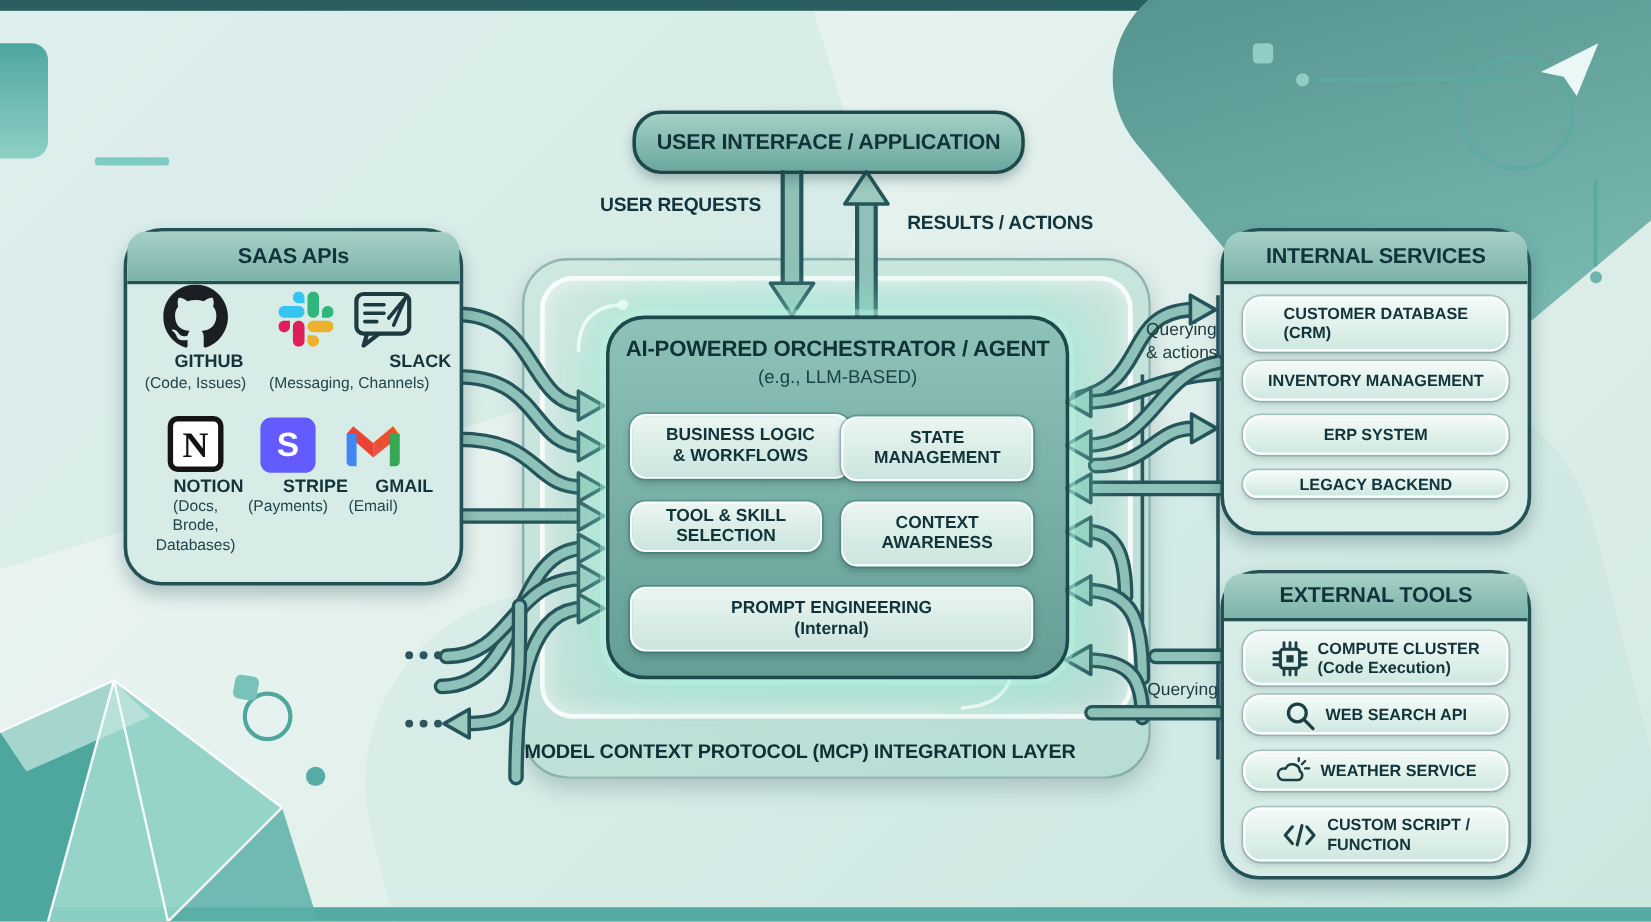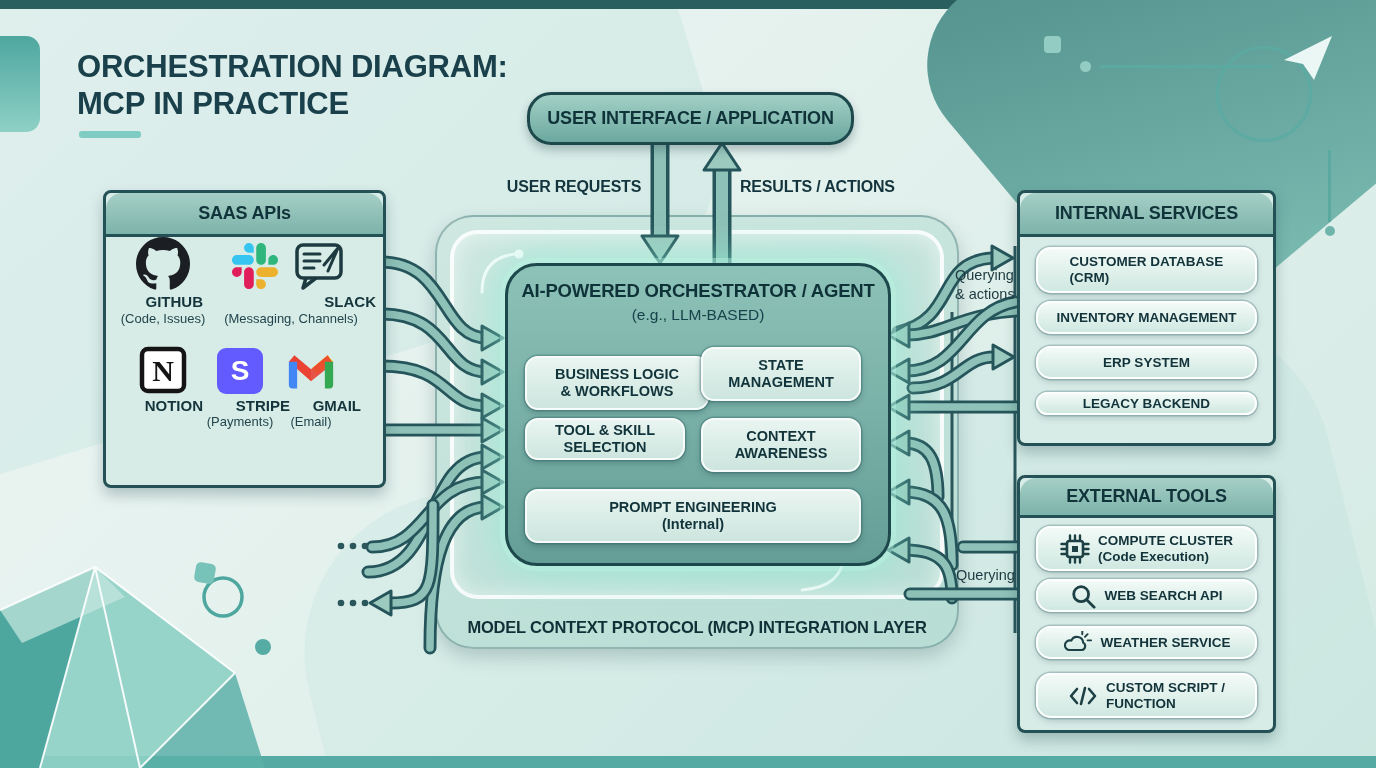--- a/index.html
+++ b/index.html
@@ -41,21 +41,21 @@
   .uibox{left:527px;top:92px;width:321px;height:47px;border-radius:24px;
     background:linear-gradient(180deg,#a3d0c6,#6ba89f);
     border:3px solid #1d484c;box-shadow:0 5px 10px rgba(25,60,65,.3);
     display:flex;align-items:center;justify-content:center;
     font-size:18px;font-weight:700;color:#10333a;letter-spacing:-.2px;}
 
   .flowlabel{font-size:16px;font-weight:700;color:#13343c;letter-spacing:-.2px;}
   .qlabel{font-size:14.5px;font-weight:400;color:#1d3a40;line-height:19px;}
 
   
-  .panel{border-radius:8px;background:#d8ece7;border:3px solid #235156;
+  .panel{border-radius:32px;background:#d8ece7;border:3px solid #235156;
     box-shadow:0 7px 14px rgba(30,70,75,.28);}
   .panel-header{position:absolute;left:0;top:0;width:100%;box-sizing:border-box;
     background:linear-gradient(180deg,#a6cfc6,#7cb3aa);
     border-bottom:3px solid #235156;border-radius:16px 16px 0 0;
     display:flex;align-items:center;justify-content:center;
     font-weight:700;font-size:18px;color:#11343b;letter-spacing:-.2px;}
 
   
   .pill{position:absolute;border-radius:15px;box-sizing:border-box;
     background:linear-gradient(180deg,#f3faf7,#cfe8e1);
@@ -70,21 +70,21 @@
   .svc-sub{font-size:13px;line-height:16px;color:#22454d;text-align:center;}
 
   
   .mcp{left:435px;top:215px;width:520px;height:430px;border-radius:38px;
     background:linear-gradient(160deg,#cfe8e1,#b7ddd4);
     border:2px solid rgba(40,90,95,.35);
     box-shadow:0 8px 18px rgba(30,70,75,.22);}
   .mcp-ring{position:absolute;left:13px;top:13px;right:13px;bottom:48px;
     border-radius:28px;border:4px solid rgba(255,255,255,.85);
     box-shadow:inset 0 0 22px rgba(255,255,255,.55);}
-  .mcp-label{position:absolute;left:0;bottom:10px;width:100%;text-align:center;
+  .mcp-label{position:absolute;left:0;bottom:10px;width:100%;text-align:left;
     font-size:16.5px;font-weight:700;color:#112f36;letter-spacing:-.2px;}
 
   
   .orch{left:505px;top:263px;width:380px;height:297px;border-radius:32px;
     background:linear-gradient(180deg,#8dc2b8,#649e96);
     border:3px solid #1d484c;
     box-shadow:0 0 0 5px rgba(190,245,228,.4),0 0 34px 10px rgba(140,235,210,.55);}
   .orch-title{position:absolute;left:0;top:14px;width:100%;text-align:center;
     font-size:18.5px;font-weight:700;color:#0f3138;letter-spacing:-.2px;}
   .orch-sub{position:absolute;left:0;top:40px;width:100%;text-align:center;
@@ -122,24 +122,20 @@
     <polygon points="0,55 95,12 40,213 0,213" fill="#4ea79f"></polygon>
     <polygon points="95,12 235,118 140,213 40,213" fill="#8fd0c6" opacity=".92"></polygon>
     <polygon points="0,55 95,12 125,42 22,88" fill="#c2e5de" opacity=".75"></polygon>
     <polygon points="235,118 265,213 140,213" fill="#5cb0a8" opacity=".85"></polygon>
     <path d="M0 55 L95 12 L235 118 M95 12 L40 213 M235 118 L140 213 M95 12 L140 213" stroke="rgba(255,255,255,.9)" stroke-width="2" fill="none"></path>
     <circle cx="223" cy="42" r="19" stroke="#4ea79f" stroke-width="3.5" fill="none"></circle>
     <rect x="195" y="8" width="20" height="20" rx="5" fill="#77c2b9" transform="rotate(10 205 18)"></rect>
     <circle cx="263" cy="92" r="8" fill="#56aca4"></circle>
   </svg>
 
-  <div class="abs title">
-    <div>ORCHESTRATION DIAGRAM:</div>
-    <div>MCP IN PRACTICE</div>
-  </div>
   <div class="abs title-underline"></div>
 
   <div class="abs mcp">
     <div class="mcp-ring"></div>
     <div class="mcp-label">MODEL CONTEXT PROTOCOL (MCP) INTEGRATION LAYER</div>
   </div>
 
   <svg class="abs" style="left:0;top:0" width="1376" height="768" viewBox="0 0 1376 768">
     <defs></defs>
     <style>
@@ -238,30 +234,30 @@
       <circle cx="519" cy="254" r="4.5" fill="#ffffff" opacity=".9"></circle>
       <path class="wht" d="M802 590 C830 588 842 576 844 556"></path>
       <circle cx="844" cy="554" r="9" fill="rgba(215,255,242,.55)"></circle>
       <circle cx="844" cy="554" r="5" fill="#eafff8"></circle>
     </g>
   </svg>
 
   <div class="abs uibox">
     <span>USER INTERFACE / APPLICATION</span>
   </div>
-  <div class="abs flowlabel" style="left:500px;top:178px;width:148px;text-align:center">USER REQUESTS</div>
-  <div class="abs flowlabel" style="left:740px;top:178px;width:180px">RESULTS / ACTIONS</div>
+  <div class="abs flowlabel" style="left:500px;top:163px;width:148px;text-align:left">USER REQUESTS</div>
+  <div class="abs flowlabel" style="left:756px;top:178px;width:180px">RESULTS / ACTIONS</div>
   <div class="abs qlabel pre" style="left:955px;top:266px;width:80px">Querying
 &amp; actions</div>
   <div class="abs qlabel" style="left:956px;top:566px;width:80px">Querying</div>
 
   <div class="abs orch">
     <div class="orch-title">AI-POWERED ORCHESTRATOR / AGENT</div>
     <div class="orch-sub">(e.g., LLM-BASED)</div>
-    <div class="module pre" style="left:17px;top:90px;width:184px;height:54px">BUSINESS LOGIC
+    <div class="module pre" style="left:17px;top:79px;width:184px;height:54px">BUSINESS LOGIC
 &amp; WORKFLOWS</div>
     <div class="module pre" style="left:193px;top:81px;width:160px;height:54px">STATE
 MANAGEMENT</div>
     <div class="module pre" style="left:17px;top:152px;width:160px;height:42px">TOOL &amp; SKILL
 SELECTION</div>
     <div class="module pre" style="left:193px;top:152px;width:160px;height:54px">CONTEXT
 AWARENESS</div>
     <div class="module pre" style="left:17px;top:223px;width:336px;height:54px">PROMPT ENGINEERING
 (Internal)</div>
   </div>
@@ -300,20 +296,23 @@
          display:flex;align-items:center;justify-content:center;color:#fff;font-weight:700;font-size:28px">S</div>
 
     <svg class="abs" style="left:181px;top:159px" width="48" height="38" viewBox="0 0 52 40">
       <polygon points="50,10 44,3 27,17 33,23" fill="#FBBC04"></polygon>
       <polygon points="2,10 8,3 26,18 26,31" fill="#EA4335"></polygon>
       <polygon points="44,3 26,18 26,31 50,12" fill="#EA4335" opacity=".9"></polygon>
       <path d="M2 10 h9 v29 h-5 a4 4 0 0 1 -4 -4 z" fill="#4285F4"></path>
       <path d="M41 10 h9 v25 a4 4 0 0 1 -4 4 h-5 z" fill="#34A853"></path>
     </svg>
     <div class="abs svc-name" style="left:17px;top:204px;width:80px">NOTION</div>
+    <div class="abs svc-sub pre" style="left:7px;top:221px;width:100px">(Docs,
+Brode,
+Databases)</div>
     <div class="abs svc-name" style="left:84px;top:204px;width:100px">STRIPE</div>
     <div class="abs svc-sub" style="left:84px;top:221px;width:100px">(Payments)</div>
     <div class="abs svc-name" style="left:155px;top:204px;width:100px">GMAIL</div>
     <div class="abs svc-sub" style="left:155px;top:221px;width:100px">(Email)</div>
   </div>
 
   <div class="abs panel" style="left:1017px;top:190px;width:253px;height:250px">
     <div class="panel-header" style="height:44px">INTERNAL SERVICES</div>
     <div class="pill pre" style="left:16px;top:54px;width:221px;height:46px">CUSTOMER DATABASE
 (CRM)</div>

